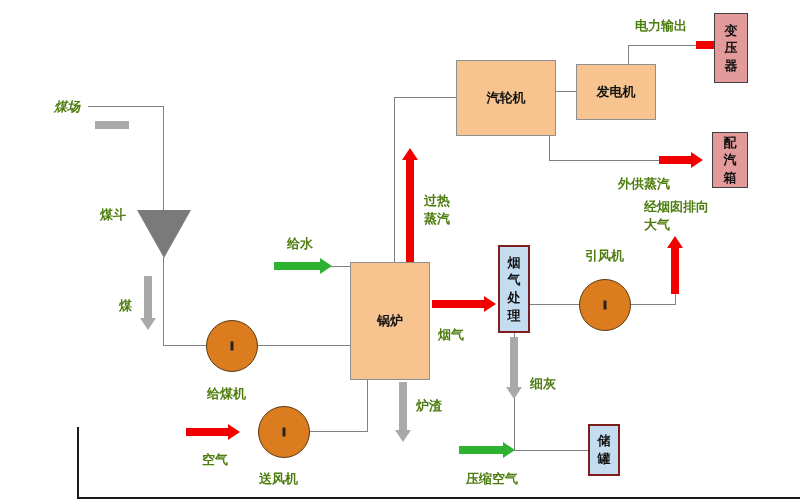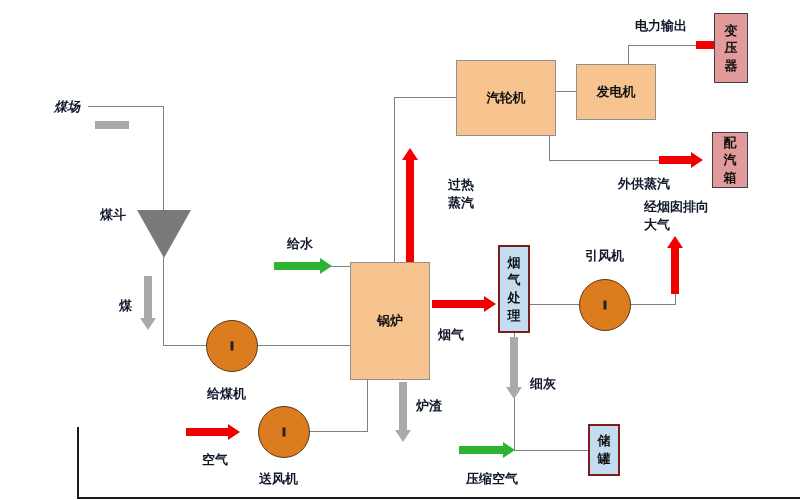--- a/index.html
+++ b/index.html
@@ -4,21 +4,21 @@
 <style>
   html,body{margin:0;padding:0;background:#fff;}
   #stage{
     position:relative;width:800px;height:500px;background:#ffffff;overflow:hidden;
     font-family:"Liberation Sans","DejaVu Sans",sans-serif;
   }
   .line{position:absolute;background:#808080;}
   .frame{position:absolute;background:#1a1a1a;}
 
   
-  .lbl{position:absolute;font-size:13px;font-weight:bold;color:#0f172a;line-height:1.35;white-space:pre-line;}
+  .lbl{position:absolute;font-size:13px;font-weight:bold;color:#4d7c0f;line-height:1.35;white-space:pre-line;}
 
   
   .box{position:absolute;display:flex;align-items:center;justify-content:center;
        font-size:13px;font-weight:bold;color:#111;box-sizing:border-box;text-align:center;}
   .box.process{background:#F7C48F;border:1px solid #8F8F8F;}
   .box.electric{background:#E29A9A;border:1px solid #404040;}
   .box.treat{background:#C4DCF0;border:2px solid #7f1d1d;}
   .box.slagyard{background:#ffffff;border:1px solid #F20000;color:#F20000;}
   .vtext{display:inline-block;width:14px;word-break:break-all;line-height:1.35;text-align:center;}
 
@@ -156,21 +156,21 @@
     <span class="vtext">储罐</span>
   </div>
 
   <div class="lbl" style="left:54px;top:98px;font-style:italic;">煤场</div>
   <div class="lbl" style="left:100px;top:206px;">煤斗</div>
   <div class="lbl" style="left:119px;top:297px;">煤</div>
   <div class="lbl" style="left:207px;top:385px;">给煤机</div>
   <div class="lbl" style="left:202px;top:451px;">空气</div>
   <div class="lbl" style="left:259px;top:470px;">送风机</div>
   <div class="lbl" style="left:287px;top:235px;">给水</div>
-  <div class="lbl" style="left:424px;top:176px;margin-left:24px;">过热
+  <div class="lbl" style="left:424px;top:192px;">过热
 蒸汽</div>
   <div class="lbl" style="left:635px;top:17px;">电力输出</div>
   <div class="lbl" style="left:618px;top:175px;">外供蒸汽</div>
   <div class="lbl" style="left:438px;top:326px;">烟气</div>
   <div class="lbl" style="left:585px;top:247px;">引风机</div>
   <div class="lbl" style="left:644px;top:198px;">经烟囱排向
 大气</div>
   <div class="lbl" style="left:530px;top:375px;">细灰</div>
   <div class="lbl" style="left:416px;top:397px;">炉渣</div>
   <div class="lbl" style="left:466px;top:470px;">压缩空气</div>

